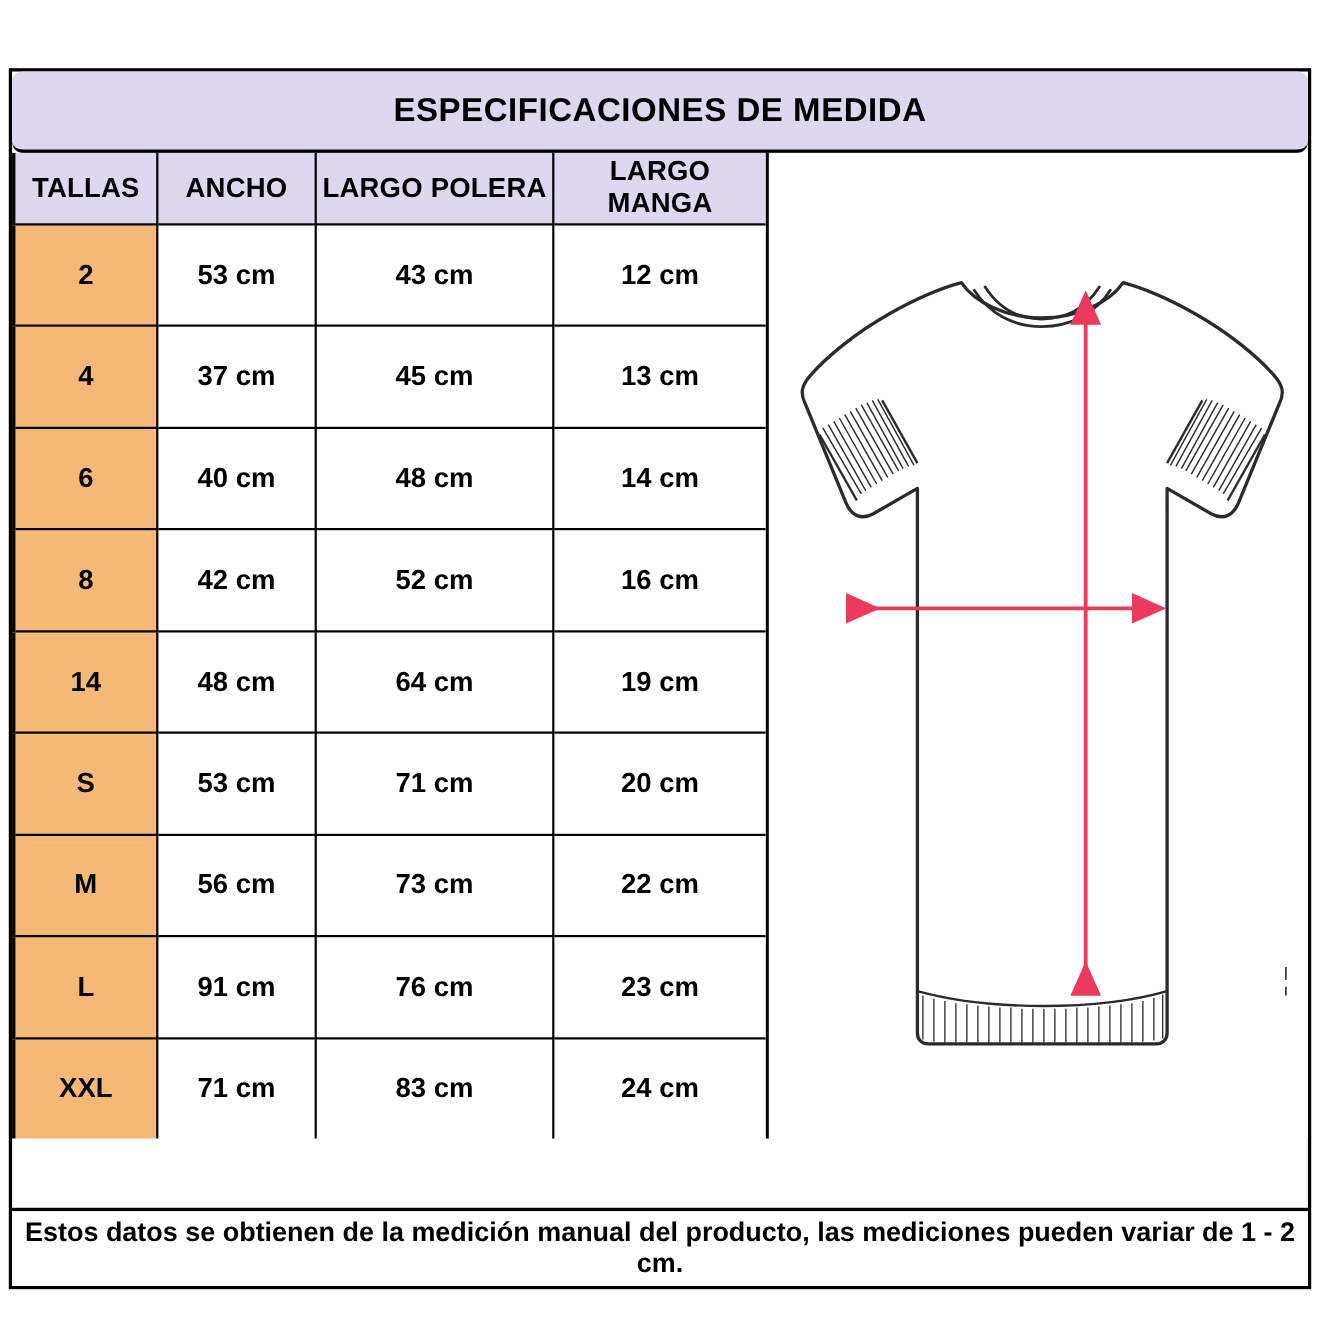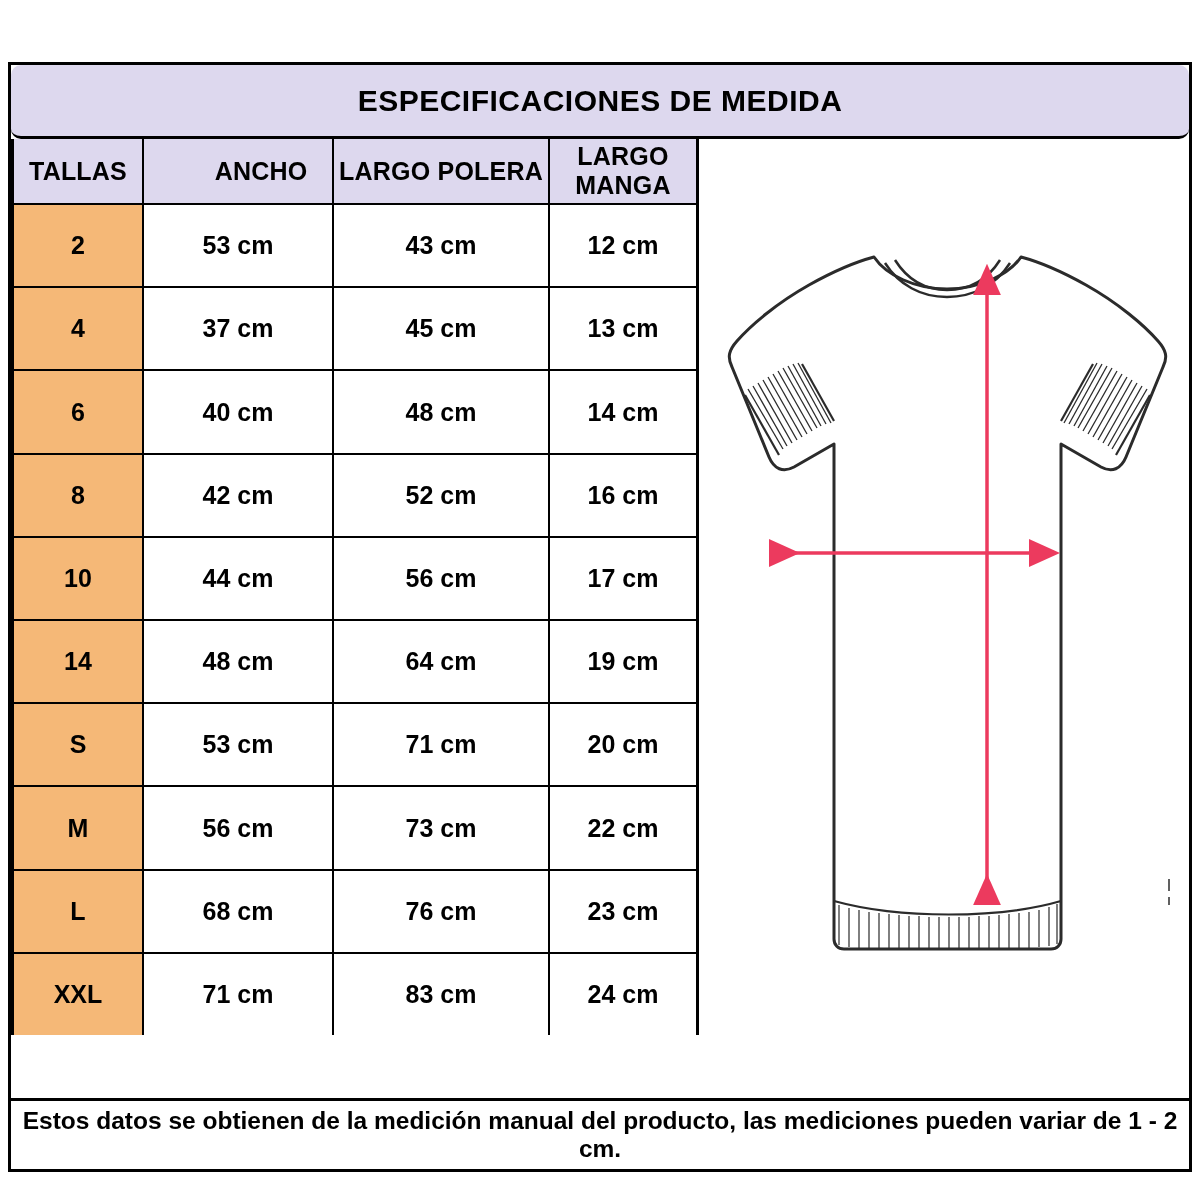--- a/index.html
+++ b/index.html
@@ -84,21 +84,20 @@
     background: #ddd8ee;
     height: 64px;
     font-size: 25px;
     letter-spacing: 0.2px;
   }
   table.size-table thead th:first-child {
     width: 128px;
   }
   table.size-table thead th:nth-child(2) {
     width: 142px;
-    padding-left: 46px;
   }
   table.size-table thead th:nth-child(3) {
     width: 214px;
   }
   table.size-table tbody td.size-cell {
     background: #f5b877;
   }
   table.size-table tbody td {
     background: #ffffff;
     height: 74.8px;
@@ -183,46 +182,40 @@
               <td>48 cm</td>
               <td>14 cm</td>
             </tr>
             <tr>
               <td class="size-cell">8</td>
               <td>42 cm</td>
               <td>52 cm</td>
               <td>16 cm</td>
             </tr>
             <tr>
-              <td class="size-cell">10</td>
-              <td>44 cm</td>
-              <td>56 cm</td>
-              <td>17 cm</td>
-            </tr>
-            <tr>
               <td class="size-cell">14</td>
               <td>48 cm</td>
               <td>64 cm</td>
               <td>19 cm</td>
             </tr>
             <tr>
               <td class="size-cell">S</td>
               <td>53 cm</td>
               <td>71 cm</td>
               <td>20 cm</td>
             </tr>
             <tr>
               <td class="size-cell">M</td>
               <td>56 cm</td>
               <td>73 cm</td>
               <td>22 cm</td>
             </tr>
             <tr>
               <td class="size-cell">L</td>
-              <td>68 cm</td>
+              <td>91 cm</td>
               <td>76 cm</td>
               <td>23 cm</td>
             </tr>
             <tr>
               <td class="size-cell">XXL</td>
               <td>71 cm</td>
               <td>83 cm</td>
               <td>24 cm</td>
             </tr>
           </tbody>

